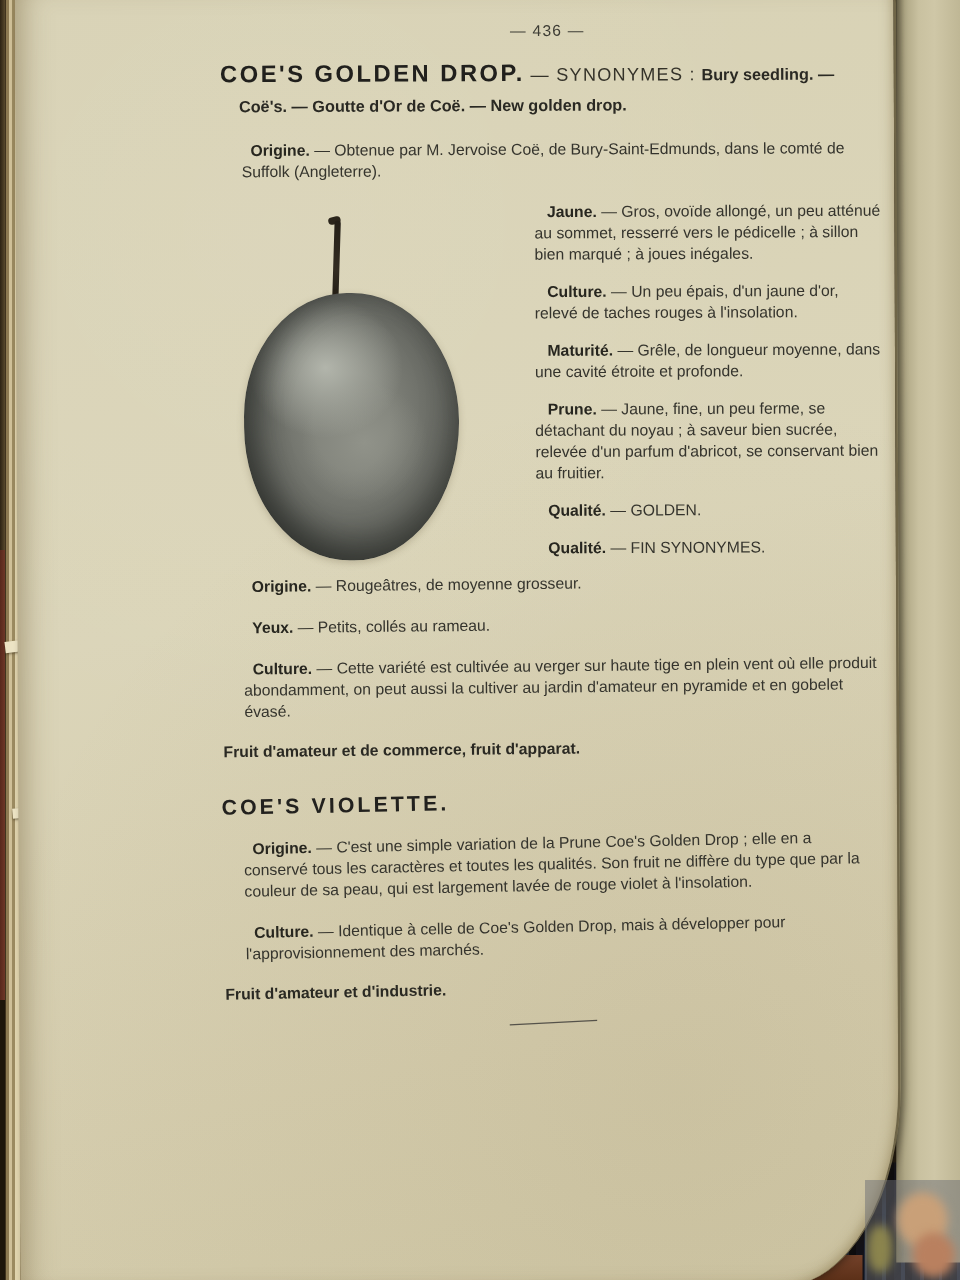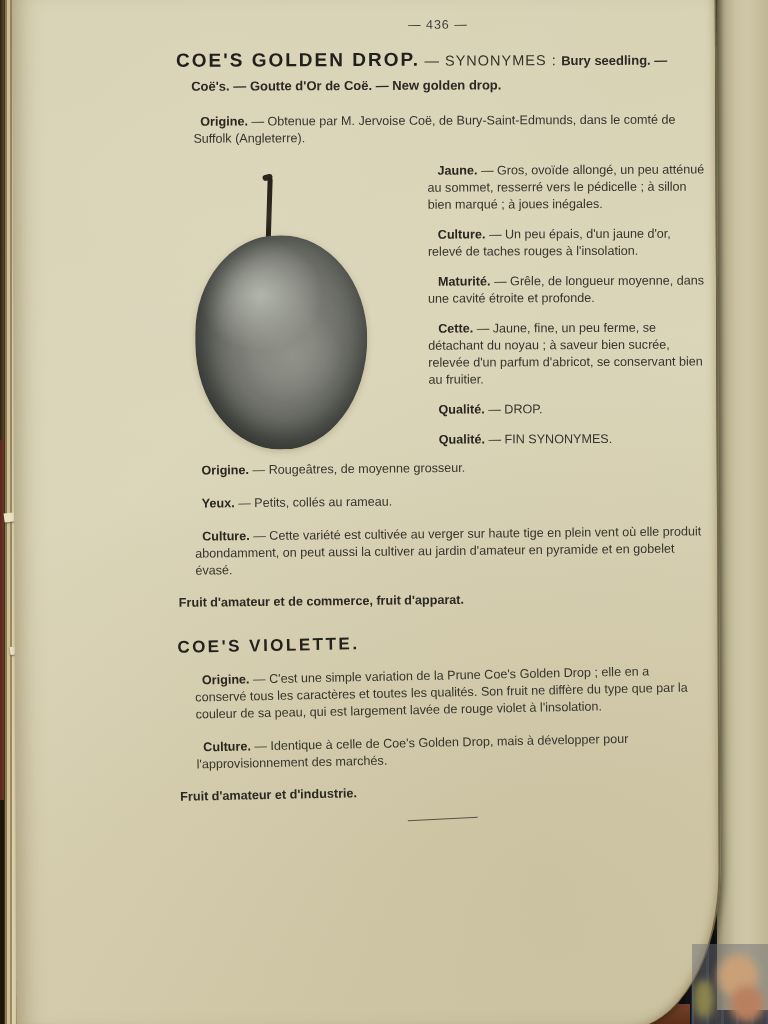--- a/index.html
+++ b/index.html
@@ -113,22 +113,22 @@
         <div class="fruit-figure">
           <div class="stem-tip"></div>
           <div class="stem"></div>
           <div class="plum"></div>
         </div>
       </div>
       <div class="txt-col">
         <p class="para"><b>Jaune.</b> <span>— Gros, ovoïde allongé, un peu atténué au sommet, resserré vers le pédicelle ; à sillon bien marqué ; à joues inégales.</span></p>
         <p class="para"><b>Culture.</b> <span>— Un peu épais, d'un jaune d'or, relevé de taches rouges à l'insolation.</span></p>
         <p class="para"><b>Maturité.</b> <span>— Grêle, de longueur moyenne, dans une cavité étroite et profonde.</span></p>
-        <p class="para"><b>Cette.</b> <span>— Jaune, fine, un peu ferme, se détachant du noyau ; à saveur bien sucrée, relevée d'un parfum d'abricot, se conservant bien au fruitier.</span></p>
-        <p class="para"><b>Qualité.</b> <span>— DROP.</span></p>
+        <p class="para"><b>Prune.</b> <span>— Jaune, fine, un peu ferme, se détachant du noyau ; à saveur bien sucrée, relevée d'un parfum d'abricot, se conservant bien au fruitier.</span></p>
+        <p class="para"><b>Qualité.</b> <span>— GOLDEN.</span></p>
         <p class="para"><b>Qualité.</b> <span>— FIN SYNONYMES.</span></p>
       </div>
     </div>
 
     <div class="sec-mid">
       <p class="para"><b>Origine.</b> <span>— Rougeâtres, de moyenne grosseur.</span></p>
       <p class="para"><b>Yeux.</b> <span>— Petits, collés au rameau.</span></p>
       <p class="para"><b>Culture.</b> <span>— Cette variété est cultivée au verger sur haute tige en plein vent où elle produit abondamment, on peut aussi la cultiver au jardin d'amateur en pyramide et en gobelet évasé.</span></p>
       <p class="note">Fruit d'amateur et de commerce, fruit d'apparat.</p>
     </div>

